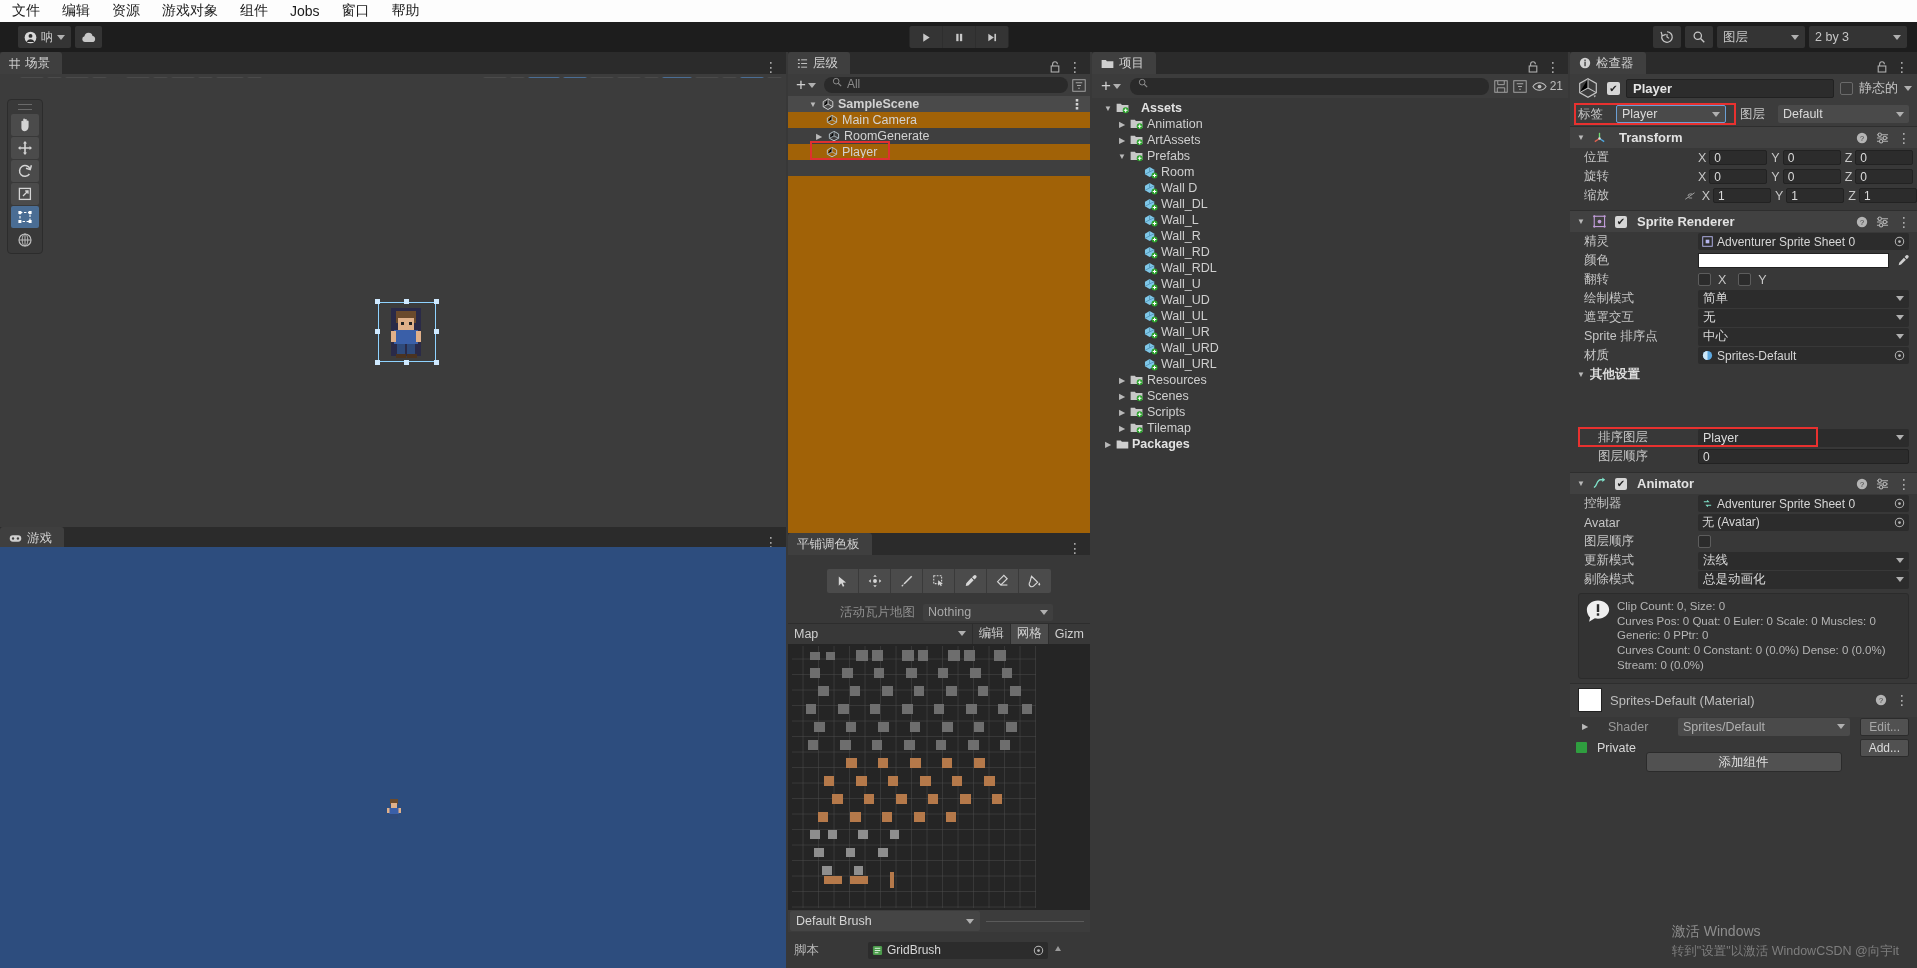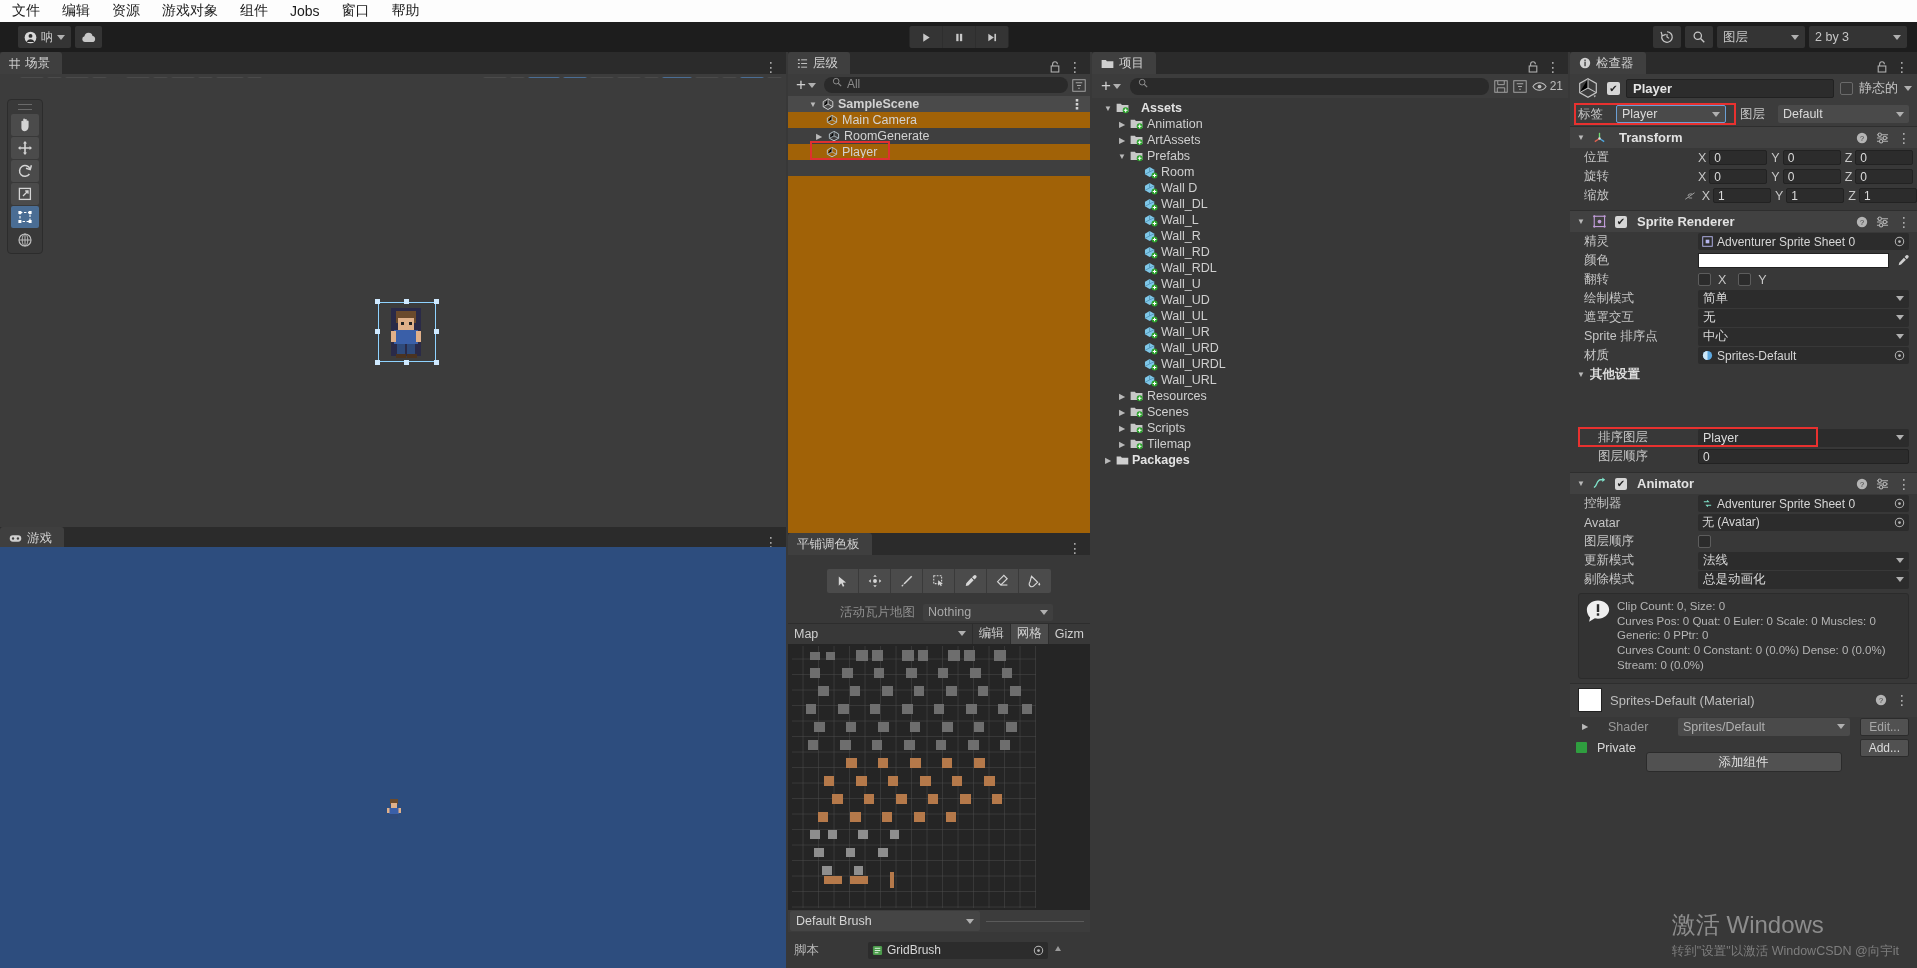--- a/index.html
+++ b/index.html
@@ -165,21 +165,21 @@
   .warn-ico{width:26px;height:26px;flex:none;display:flex;align-items:center;justify-content:center;}
   .mat-head{height:34px;display:flex;align-items:center;gap:8px;padding:0 8px;border-top:1px solid #2e2e2e;background:#3c3c3c;}
   .mat-sw{width:24px;height:24px;background:#fff;border:1px solid #222;}
   .btn{height:18px;background:#515151;border:1px solid #2c2c2c;border-radius:2px;display:flex;align-items:center;justify-content:center;padding:0 8px;color:#dcdcdc;font-size:12px;}
   .addcomp{
     position:absolute;left:50%;transform:translateX(-50%);
     width:196px;height:20px;background:#515151;border:1px solid #2b2b2b;border-radius:3px;
     display:flex;align-items:center;justify-content:center;color:#e0e0e0;font-size:12.5px;
   }
   .watermark{position:absolute;right:18px;bottom:8px;text-align:left;color:#7d7d7d;}
-  .wm1{font-size:24px;color:#8d8d8d;}
+  .wm1{font-size:14px;color:#8d8d8d;}
   .wm2{font-size:12.5px;color:#7e7e7e;margin-top:2px;}
 
   .red-box{position:absolute;border:2px solid #e8312f;pointer-events:none;}
 </style>
 </head>
 <body>
 
 <div class="root">
 
   <div class="menubar">
@@ -1042,31 +1042,20 @@
         </div>
         <div class="prow">
           <span style="width:36px;display:inline-block;"></span>
           <span style="width:10px;display:inline-block;"></span>
           <svg width="14" height="13" viewBox="0 0 15 14">
             <path d="M6 1.2 L11 4 V9 L6 11.8 L1 9 V4 Z" fill="#7fc7e8"></path>
             <path d="M6 1.2 V6.4 L1 9 M6 6.4 L11 4" stroke="#4d93b5" stroke-width="0.9" fill="none"></path>
             <circle cx="11.3" cy="10.2" r="3.2" fill="#2aa22a"></circle>
             <path d="M11.3 8.3v3.8M9.4 10.2h3.8" stroke="#fff" stroke-width="1.1"></path>
           </svg>
-          <span style="">Wall_URDL</span>
-        </div>
-        <div class="prow">
-          <span style="width:36px;display:inline-block;"></span>
-          <span style="width:10px;display:inline-block;"></span>
-          <svg width="14" height="13" viewBox="0 0 15 14">
-            <path d="M6 1.2 L11 4 V9 L6 11.8 L1 9 V4 Z" fill="#7fc7e8"></path>
-            <path d="M6 1.2 V6.4 L1 9 M6 6.4 L11 4" stroke="#4d93b5" stroke-width="0.9" fill="none"></path>
-            <circle cx="11.3" cy="10.2" r="3.2" fill="#2aa22a"></circle>
-            <path d="M11.3 8.3v3.8M9.4 10.2h3.8" stroke="#fff" stroke-width="1.1"></path>
-          </svg>
           <span style="">Wall_URL</span>
         </div>
         <div class="prow">
           <span style="width:22px;display:inline-block;"></span>
           <span class="tri">▶</span>
           <svg width="14" height="12" viewBox="0 0 15 13">
             <path d="M0.6 1.8h4.6l1.1 1.4h7.1v7.6H0.6z" fill="#c8c8c8"></path>
             <circle cx="10.4" cy="9" r="3.2" fill="#2aa22a"></circle>
             <path d="M10.4 7v4M8.4 9h4" stroke="#fff" stroke-width="1.1"></path>
           </svg>

